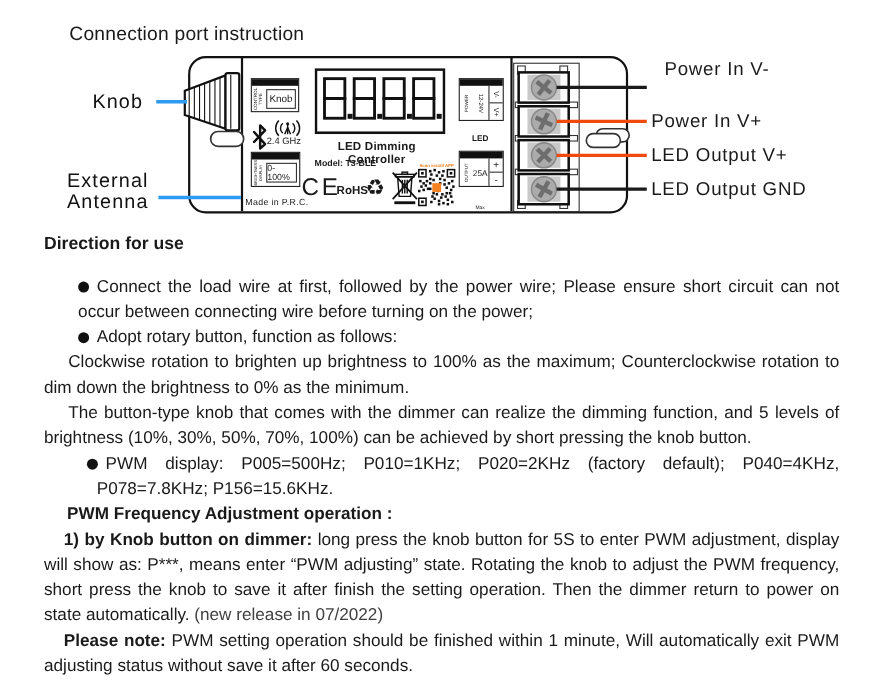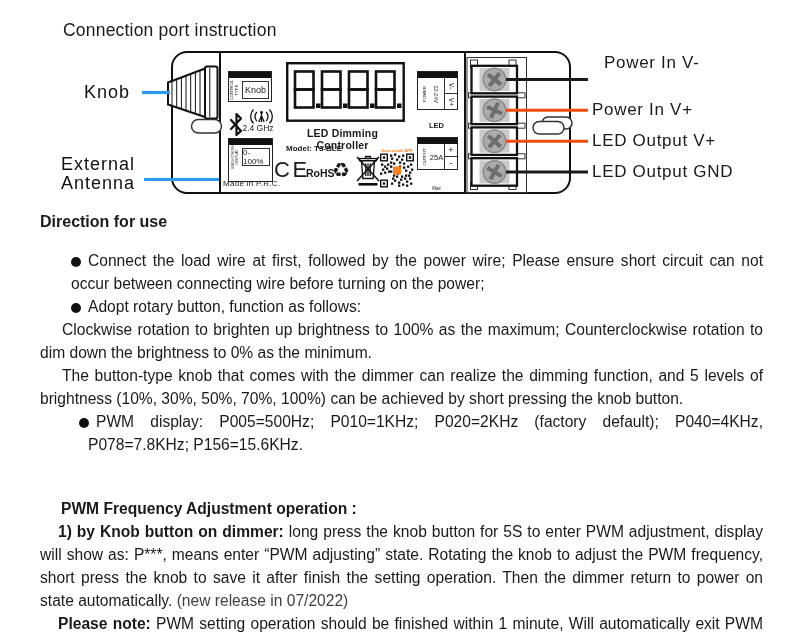--- a/index.html
+++ b/index.html
@@ -46,21 +46,21 @@
                 font-size:4px; color:#F58220; font-weight:bold; }
   .madein { position:absolute; left:223px; top:179px; font-size:8px; letter-spacing:.3px; }
 
   
   .text-section { position:absolute; left:40px; top:213px; width:723px; }
   .text-section h2 { margin:0 0 18px 0; font-size:16px; font-weight:bold; }
   .text-section p { margin:0; font-size:15.6px; line-height:23px; text-align:justify; }
   p.bullet { padding-left:31px; }
   p.bullet3 { padding-left:48px; text-indent:-9px; }
   p.indent1 { text-indent:22px; }
-  p.indent2 { text-indent:21px;margin-top:41px; }
+  p.indent2 { text-indent:21px; }
   p.indent3 { text-indent:18px; }
   .dot { display:inline-block; width:10px; height:10px; border-radius:50%; background:#111;
          margin-right:7px; vertical-align:-0.5px; }
   .bold { font-weight:bold; }
   .orange { color:#404040; }
 </style>
 </head>
 <body>
 
 <div class="page">
@@ -287,21 +287,21 @@
     <div class="cells" style="left:26px;top:6px;width:13px;height:31px;">
       <div class="cell top">
         <div class="rcenter cw" style="font-size:6.5px;">V-</div>
       </div>
       <div class="cell">
         <div class="rcenter cw" style="font-size:6.5px;">V+</div>
       </div>
     </div>
   </div>
 
-  <div class="spec-box" style="left:228px;top:138px;width:45px;height:44px;">
+  <div class="spec-box" style="left:228px;top:138px;width:45px;height:32px;">
     <div class="spec-bar"></div>
     <div class="vwrap" style="left:0;top:6px;width:12px;height:24px;">
       <div class="rcenter" style="font-size:3.6px;line-height:4.2px;">
         <div>BRIGHTNESS</div>
         <div>DISPLAY</div>
       </div>
     </div>
     <div class="inner-val" style="left:13px;top:9px;width:28px;height:18px;font-size:8px;">0-100%</div>
   </div>
 

